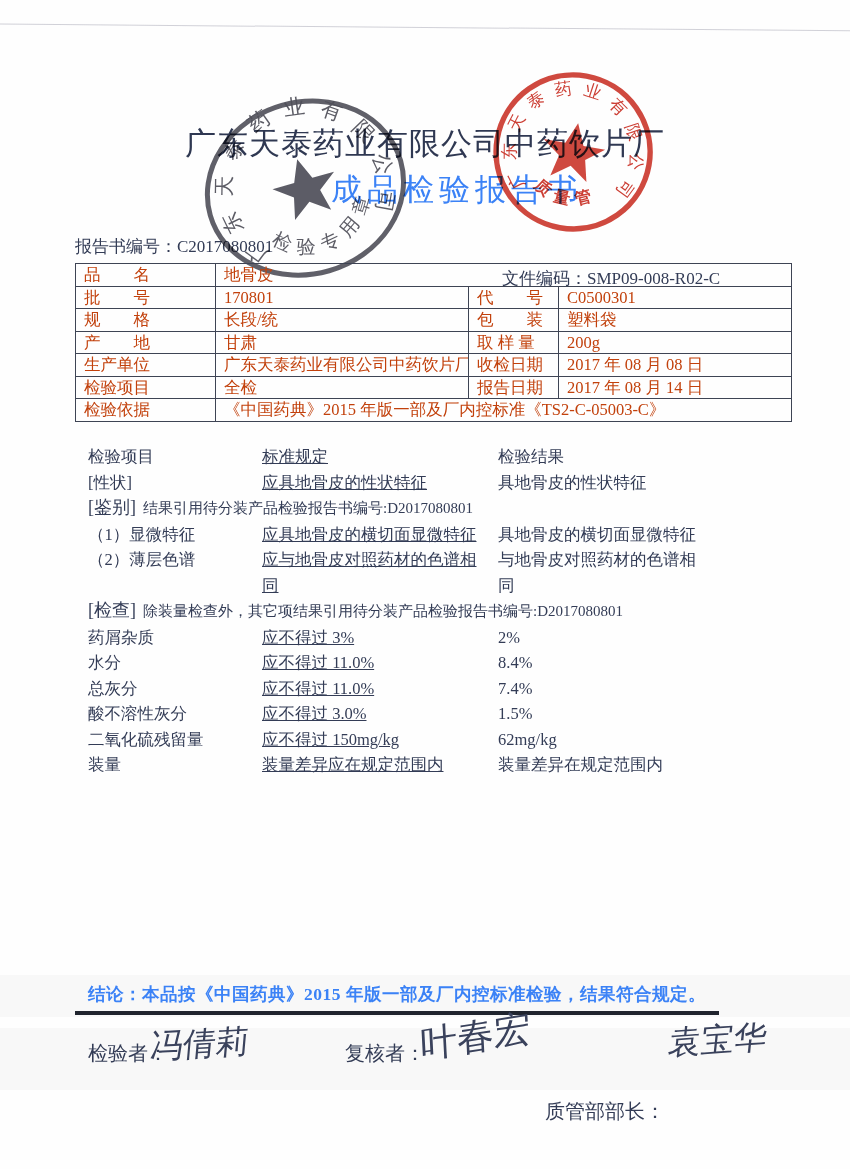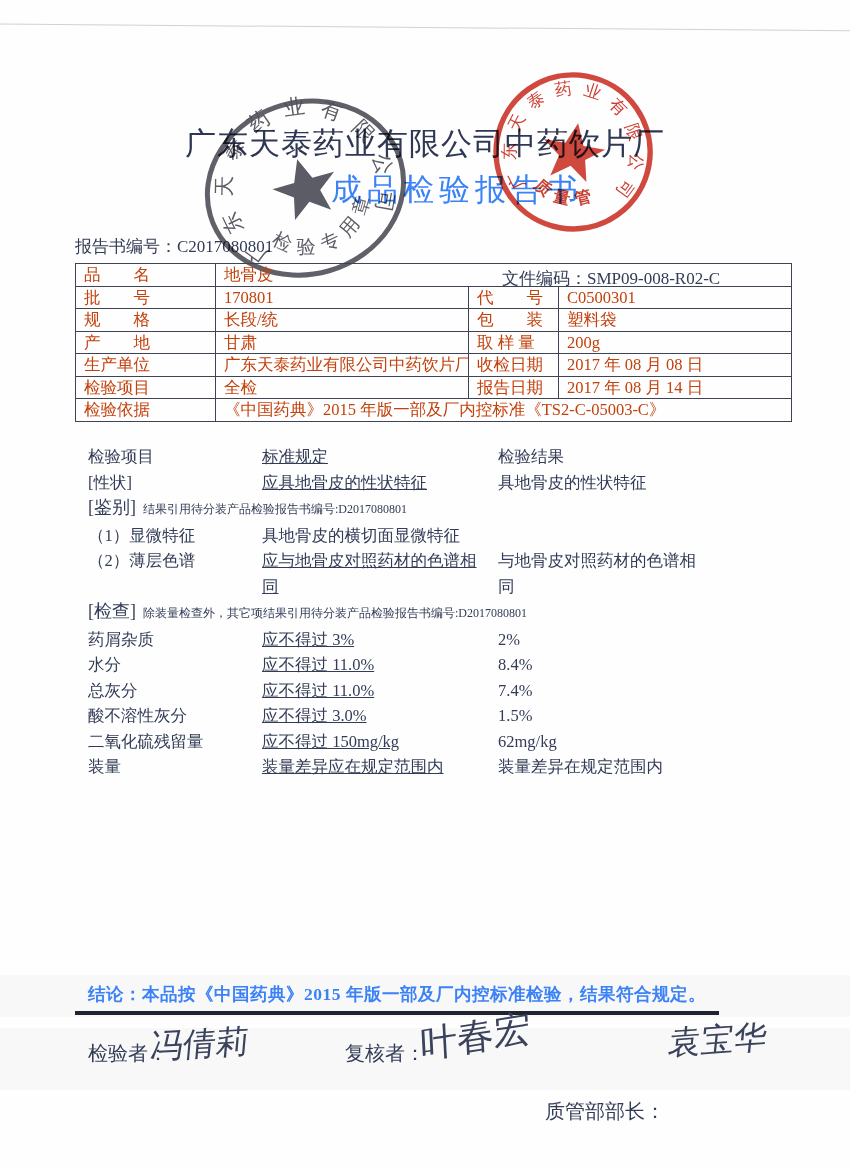--- a/index.html
+++ b/index.html
@@ -45,21 +45,21 @@
   }
   td.lbl{padding:0 10px;}
   
   .results{position:absolute;left:88px;top:444px;width:710px;font-size:16.5px;line-height:25.5px;}
   .r-row{display:flex;align-items:flex-start;}
   .c1{width:174px;flex:none;}
   .c2{width:236px;flex:none;padding-right:16px;box-sizing:border-box;text-decoration:underline;}
   .c3{width:206px;flex:none;}
   .r-note{line-height:25.5px;}
   .r-note .tag{font-size:18px;}
-  .r-note .note{font-size:12px;margin-left:7px;font-family:Liberation Serif, serif;}
+  .r-note .note{font-size:15px;margin-left:7px;font-family:Liberation Serif, serif;}
   
   .conclusion{
     position:absolute;left:88px;top:982px;font-size:17.5px;font-weight:bold;
     color:#3b82f6;white-space:nowrap;letter-spacing:.5px;
   }
   .conclusion-rule{position:absolute;left:75px;top:1011px;width:644px;height:4px;background:#20242e;}
   .sig-label{position:absolute;font-size:20px;white-space:nowrap;}
   .sig-name{
     position:absolute;font-family:"DejaVu Sans","Liberation Sans",sans-serif;
     color:#3a425c;white-space:nowrap;
@@ -173,20 +173,21 @@
     <div class="r-row">
       <span class="c1">[性状]</span>
       <span class="c2">应具地骨皮的性状特征</span>
       <span class="c3">具地骨皮的性状特征</span>
     </div>
     <div class="r-note">
       <span class="tag">[鉴别]</span><span class="note">结果引用待分装产品检验报告书编号:D2017080801</span>
     </div>
     <div class="r-row">
       <span class="c1">（1）显微特征</span>
+      <span class="c2">应具地骨皮的横切面显微特征</span>
       <span class="c3">具地骨皮的横切面显微特征</span>
     </div>
     <div class="r-row">
       <span class="c1">（2）薄层色谱</span>
       <span class="c2">应与地骨皮对照药材的色谱相同</span>
       <span class="c3">与地骨皮对照药材的色谱相同</span>
     </div>
     <div class="r-note">
       <span class="tag">[检查]</span><span class="note">除装量检查外，其它项结果引用待分装产品检验报告书编号:D2017080801</span>
     </div>

